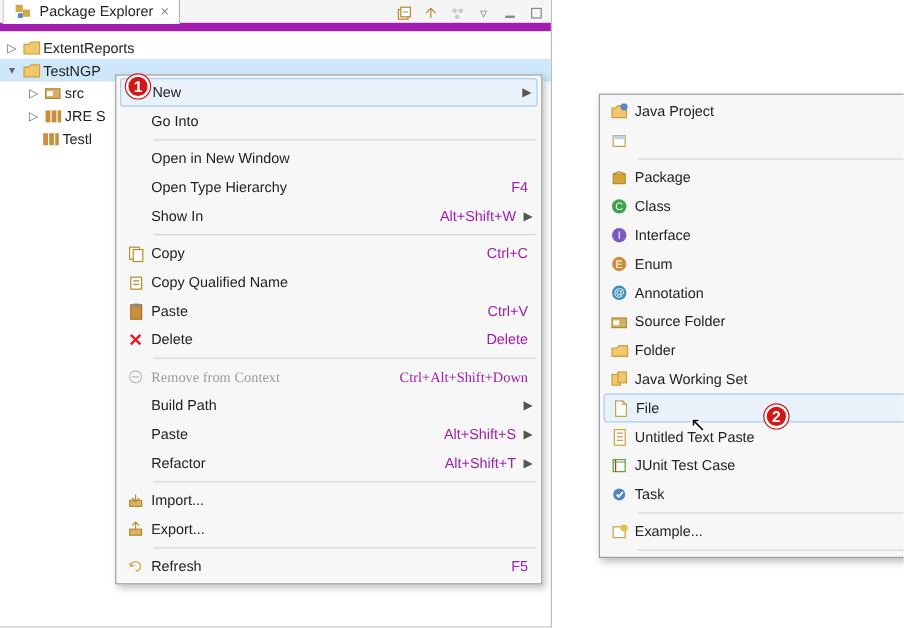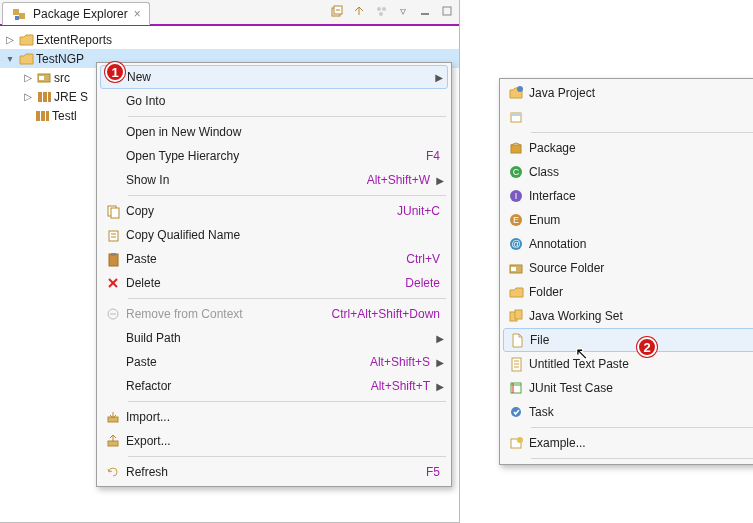--- a/index.html
+++ b/index.html
@@ -21,21 +21,21 @@
     height: 523px;
     border-right: 1px solid #bcbcbc;
     border-bottom: 1px solid #bcbcbc;
   }
   .tabbar {
     height: 26px;
     display: flex;
     align-items: flex-end;
     padding-left: 2px;
     background: #f5f5f5;
-    border-bottom: 2px solid #a21caf;
+    border-bottom: 7px solid #a21caf;
     position: relative;
   }
   .tab {
     display: flex;
     align-items: center;
     gap: 6px;
     background: #fff;
     border: 1px solid #b6b6b6;
     border-bottom: 1px solid #fff;
     border-top-left-radius: 3px;
@@ -133,21 +133,21 @@
   .menu-row .mi-accel {
     color: #a21caf;
     padding-right: 4px;
   }
   .menu-row .mi-arrow {
     width: 10px;
     color: #555;
     font-size: 10px;
     text-align: right;
   }
-  .menu-row.disabled { color: #9b9b9b; }
+  .menu-row.disabled { color: #9b9b9b; font-family: Liberation Serif, serif; }
   .menu-sep {
     height: 1px;
     background: #d5d5d5;
     margin: 3px 2px 3px 28px;
   }
   .cursor {
     position: absolute;
     z-index: 60;
     font-size: 16px;
     color: #000;
@@ -292,21 +292,21 @@
   </div>
   <div class="menu-sep"></div>
   <div class="menu-row">
     <span class="mi-icon">
         <svg width="15" height="15">
           <rect x="2" y="2" width="8" height="10" fill="#fff" stroke="#b78a2c"></rect>
           <rect x="5" y="4" width="8" height="10" fill="#fff" stroke="#b78a2c"></rect>
         </svg>
       </span>
     <span class="mi-label">Copy</span>
-    <span class="mi-accel">JUnit+C</span>
+    <span class="mi-accel">Ctrl+C</span>
   </div>
   <div class="menu-row">
     <span class="mi-icon">
         <svg width="15" height="15">
           <rect x="3" y="3" width="9" height="10" fill="#fff" stroke="#b78a2c"></rect>
           <line x1="5" y1="6" x2="10" y2="6" stroke="#b78a2c"></line>
           <line x1="5" y1="9" x2="10" y2="9" stroke="#b78a2c"></line>
         </svg>
       </span>
     <span class="mi-label">Copy Qualified Name</span>

